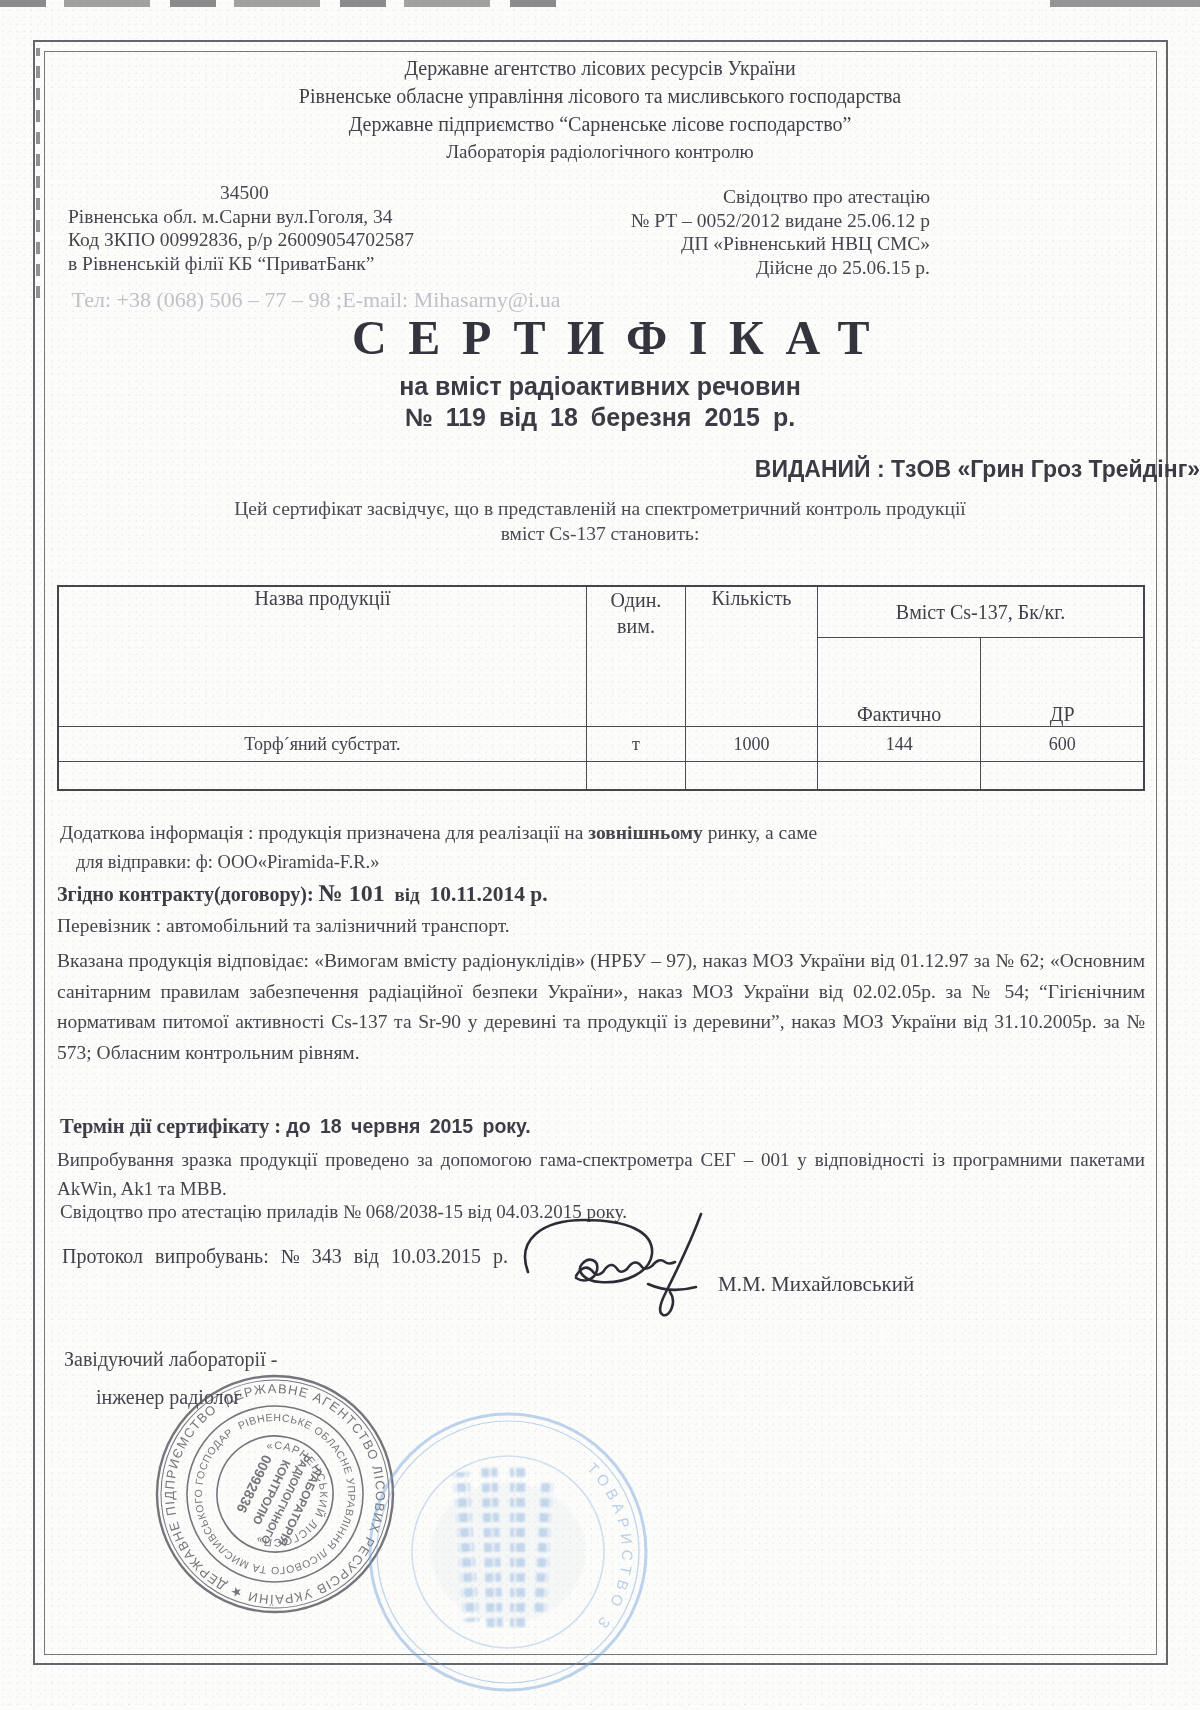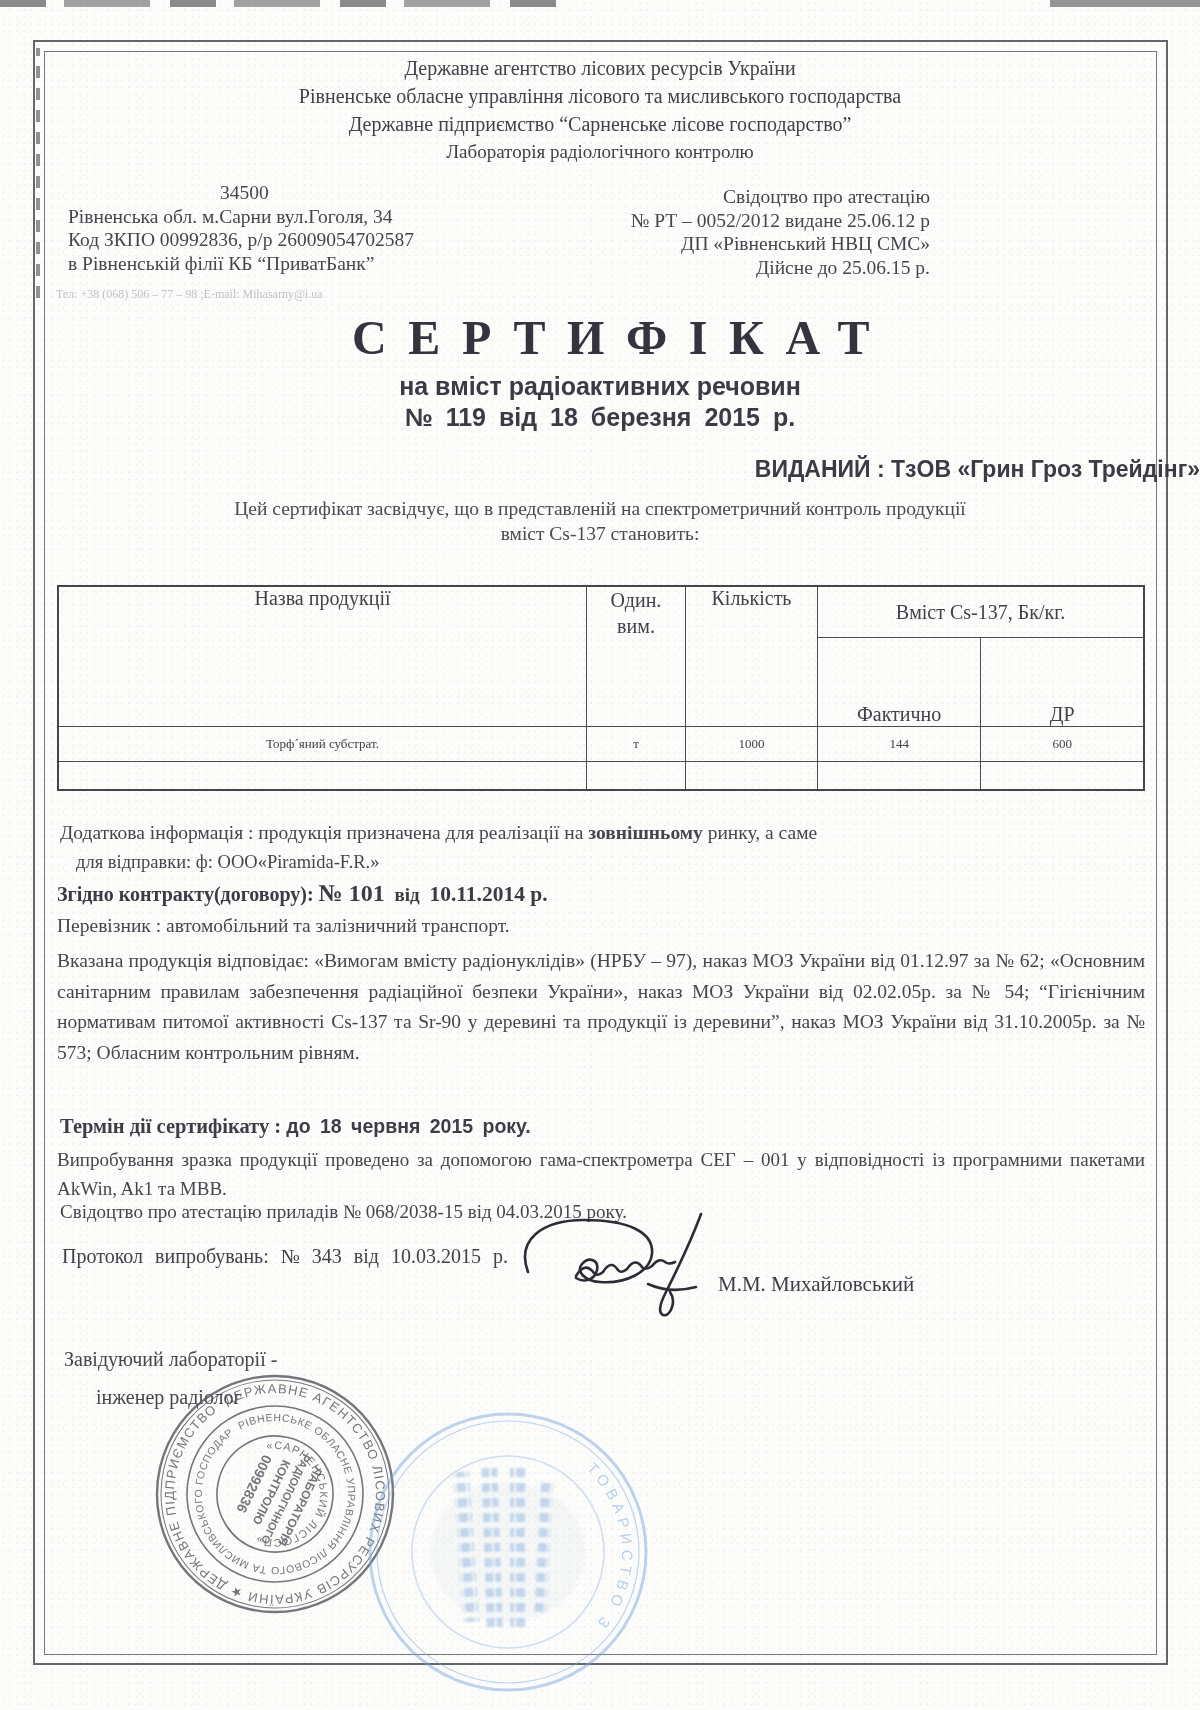--- a/index.html
+++ b/index.html
@@ -21,42 +21,42 @@
   .scan-left{top:48px;left:36px;width:4px;height:250px;background:repeating-linear-gradient(0deg,#3a3a42 0 12px, transparent 12px 22px);opacity:.55;}
   
   .frame-outer{top:40px;left:33px;right:32px;bottom:45px;border:2px solid #4a4a52;opacity:.85;}
   .frame-inner{top:51px;left:44px;right:43px;bottom:55px;border:1px solid #56565e;opacity:.8;}
   
   .header{top:54px;left:60px;width:1080px;text-align:center;font-size:20px;line-height:28px;color:#41414b;}
   .header .h4{font-size:19px;}
   
   .addr{top:181px;left:68px;width:480px;font-size:19.5px;line-height:23.5px;color:#45454f;}
   .addr .zip{padding-left:152px;}
-  .addr-contact{top:287px;left:56px;width:520px;font-size:12px;color:#c0c0ca;}
+  .addr-contact{top:287px;left:56px;width:520px;font-size:22px;color:#c0c0ca;text-align:center;}
   .attest{top:185px;left:600px;width:330px;text-align:right;font-size:19.5px;line-height:23.5px;color:#45454f;}
   .attest .a3{padding-left:55px;}
   .attest .a4{padding-left:85px;}
   
   .title{top:310px;left:0;width:1200px;text-align:center;font-size:48px;font-weight:bold;letter-spacing:.45em;padding-left:.45em;color:#34343e;}
   .subtitle{top:372px;left:0;width:1200px;text-align:center;font-family:"Liberation Sans",sans-serif;font-weight:bold;font-size:25px;color:#3b3b45;}
   .numline{top:403px;left:0;width:1200px;text-align:center;font-family:"Liberation Sans",sans-serif;font-weight:bold;font-size:25px;word-spacing:6px;color:#3b3b45;}
   .issued{top:456px;left:0;width:1200px;text-align:right;font-family:"Liberation Sans",sans-serif;font-weight:bold;font-size:23px;color:#3b3b45;}
   .intro1{top:498px;left:0;width:1200px;text-align:center;font-size:19.5px;color:#4a4a54;}
   .intro2{top:523px;left:0;width:1200px;text-align:center;font-size:19.5px;color:#4a4a54;}
   
   table.cert{position:absolute;top:585px;left:57px;width:1088px;border-collapse:collapse;table-layout:fixed;color:#41414b;}
   table.cert td,table.cert th{border:1.5px solid #4a4a52;font-weight:normal;font-size:20px;text-align:center;padding:0;}
   table.cert{border:2.5px solid #45454d;}
   th.c-prod{width:527px;vertical-align:top;padding-top:30px;}
   th.c-unit{width:98px;vertical-align:top;padding-top:10px;line-height:26px;}
   th.c-qty{width:131px;vertical-align:top;padding-top:28px;}
   th.c-cs{height:50px;font-size:20.5px;font-weight:600;}
   th.c-fact{width:185px;height:88px;vertical-align:bottom;padding-bottom:10px;font-size:21px;font-weight:600;}
   th.c-dr{width:147px;vertical-align:bottom;padding-bottom:10px;font-size:21px;font-weight:600;}
-  tr.data-row td{height:34px;font-size:13px;}
+  tr.data-row td{height:34px;font-size:18px;}
   tr.empty-row td{height:27px;}
   
   .addinfo1{top:822px;left:60px;width:1085px;font-size:19.5px;color:#45454f;}
   .addinfo1 b{font-weight:bold;}
   .addinfo2{top:852px;left:76px;width:1000px;font-size:18.5px;color:#45454f;}
   .contract{top:880px;left:57px;width:1085px;color:#3b3b45;}
   .contract .lab{font-weight:bold;font-size:20px;}
   .contract .num{font-weight:bold;font-size:24px;}
   .contract .mid{font-weight:bold;font-size:19px;word-spacing:5px;}
   .contract .dat{font-weight:bold;font-size:21.5px;}

